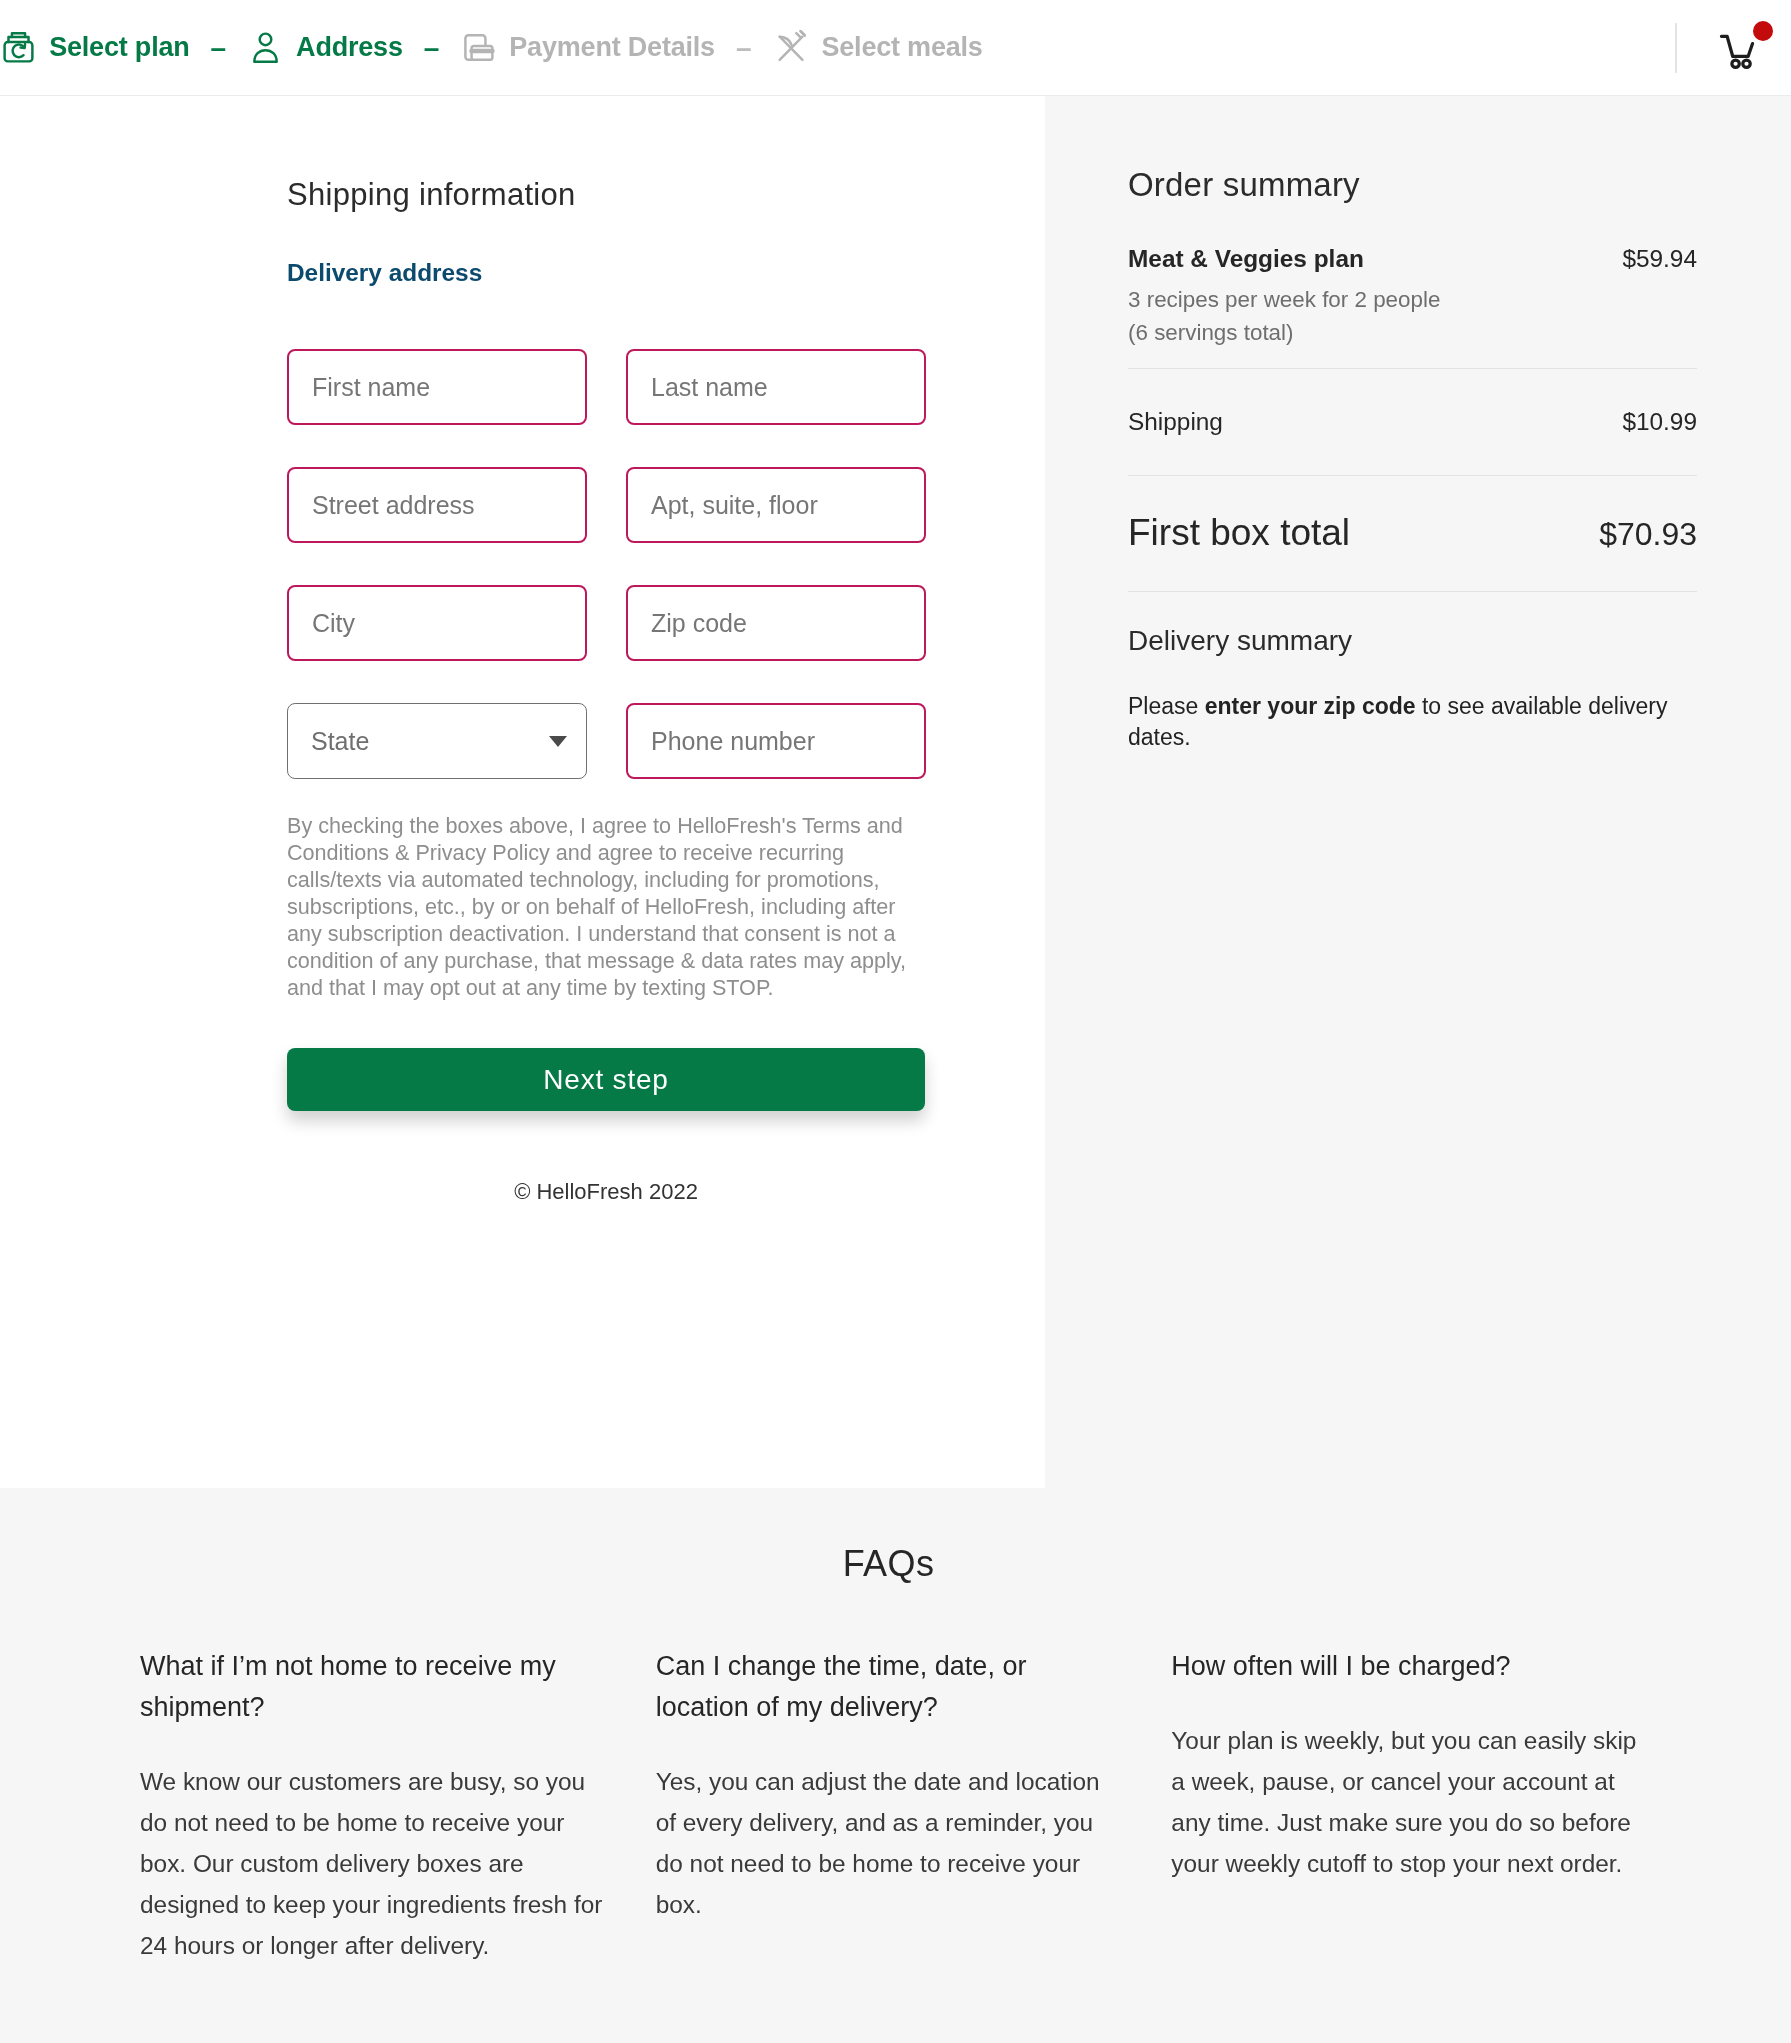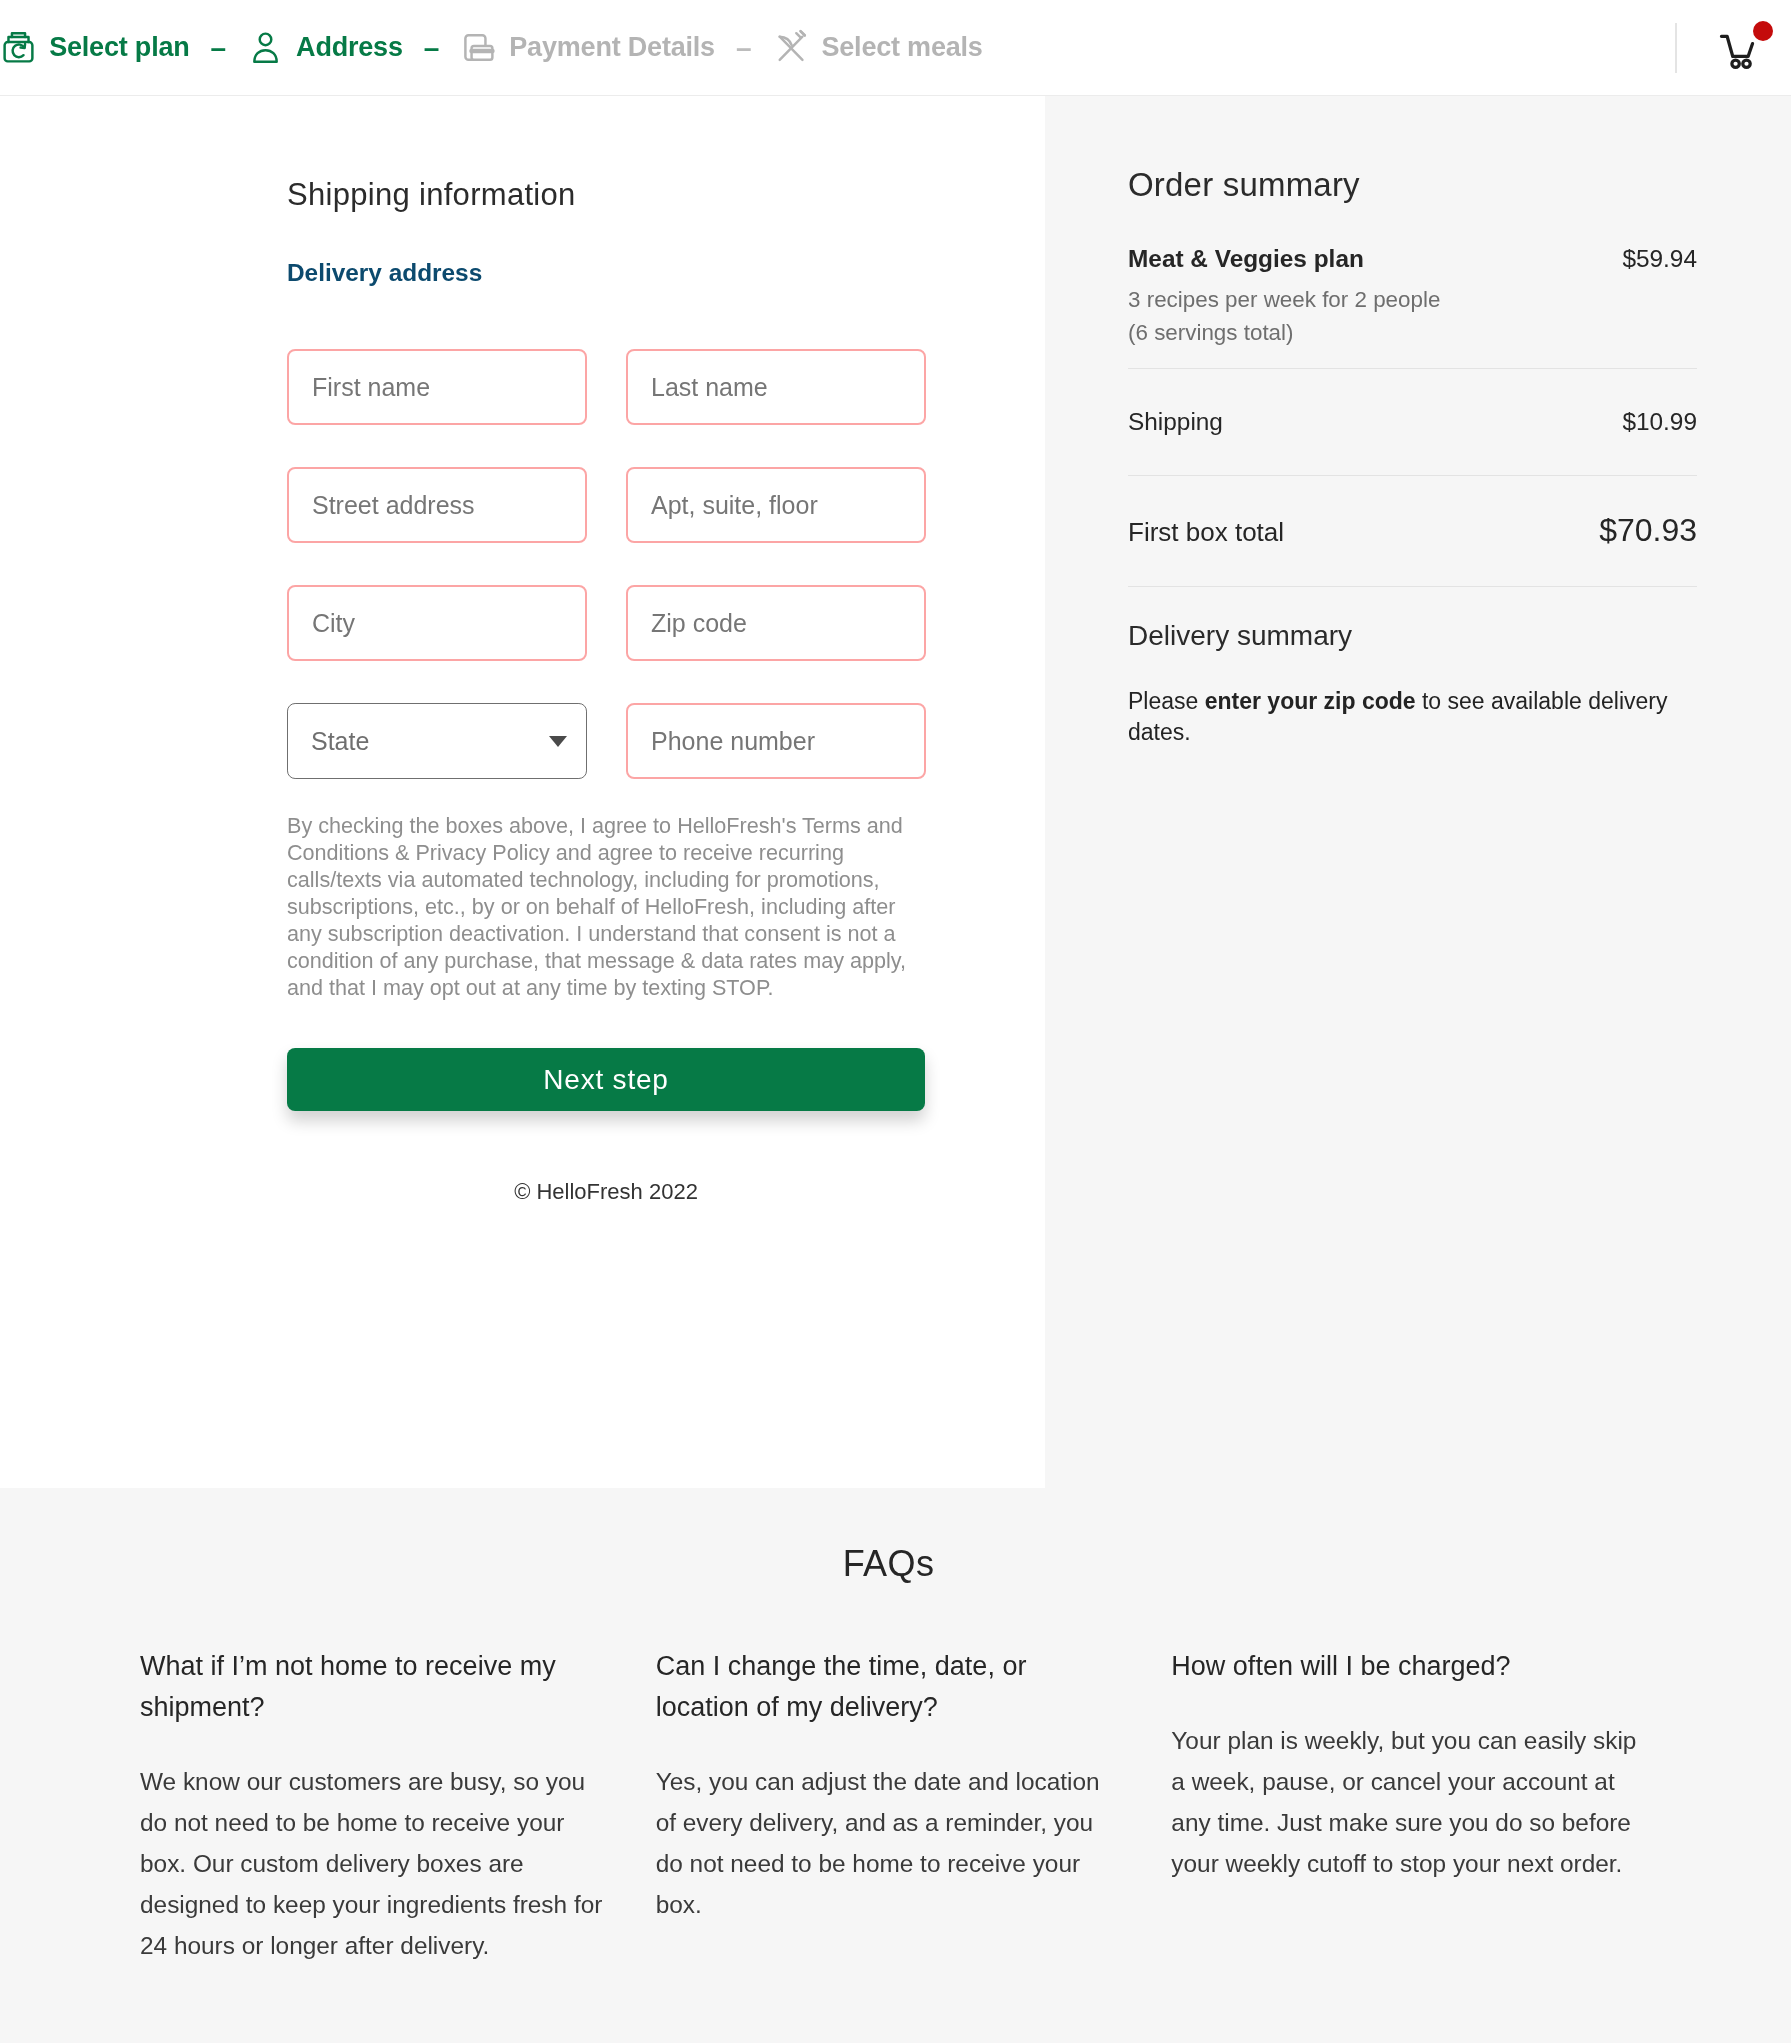--- a/index.html
+++ b/index.html
@@ -34,21 +34,21 @@
   .cart-badge{position:absolute;top:-3.3px;right:-6.5px;width:20.4px;height:20.4px;border-radius:50%;background:#c40b0b;}
 
   
   .main{display:flex;align-items:stretch;}
   .content{width:1045px;min-height:1392px;background:#fff;box-sizing:border-box;padding:81px 0 0 287px;}
   .content h1{font-size:31px;font-weight:400;letter-spacing:0.3px;margin:0 0 46px;color:#2b2b2b;}
   .content h2{font-size:24.4px;font-weight:700;margin:0 0 62px;color:#0c4a6e;}
 
   .form-grid{display:grid;grid-template-columns:300px 300px;column-gap:39px;row-gap:42px;}
   .field{
-    height:76px;border:2px solid #fca5a5;border-radius:8.1px;background:#fff;
+    height:76px;border:2px solid #be185d;border-radius:8.1px;background:#fff;
     font-size:25px;padding:0 23px;color:#262626;box-sizing:border-box;width:100%;
     font-family:"Liberation Sans","DejaVu Sans",sans-serif;outline:none;
   }
   .field::placeholder{color:#767676;opacity:1;}
   .select-field{
     height:76px;border:1.6px solid #6f6f6f;border-radius:8.1px;background:#fff;
     font-size:25px;padding:0 19.5px 0 23px;color:#6f6f6f;box-sizing:border-box;
     display:flex;align-items:center;justify-content:space-between;cursor:pointer;
   }
   .caret{width:0;height:0;border-left:9px solid transparent;border-right:9px solid transparent;border-top:11.4px solid #4a4a4a;}
@@ -71,21 +71,21 @@
   .sidebar{flex:1;background:#f6f6f6;box-sizing:border-box;padding:70px 94px 0 83px;}
   .os-title{font-size:33px;font-weight:400;margin:0 0 41px;color:#2b2b2b;letter-spacing:0.2px;}
   .os-row{display:flex;justify-content:space-between;align-items:baseline;}
   .plan-name{font-size:24.4px;font-weight:700;}
   .plan-price{font-size:24.4px;}
   .plan-sub{font-size:22.4px;color:#6e6e6e;line-height:33px;margin-top:9.8px;}
   .os-divider{border:none;border-top:0.8px solid #e3e3e3;margin:0;}
   .m-t24{margin-top:19.5px;} .m-t48{margin-top:39px;gap:28px;} .m-t44{margin-top:36px;}
   .m-t45{margin-top:37px;} .m-t40{margin-top:33px;} .m-t42{margin-top:34px;}
   .ship-label,.ship-price{font-size:24.4px;}
-  .total-label{font-size:26px;}
+  .total-label{font-size:37px;}
   .total-price{font-size:32px;}
   .delivery-title{font-size:28px;font-weight:400;color:#2b2b2b;}
   .zip-note{font-size:23px;color:#232323;line-height:31px;}
   .zip-note b{font-weight:700;}
 
   
   .faqs{background:#f6f6f6;height:556px;box-sizing:border-box;padding:55px 154px 0 140px;}
   .faqs h2{font-size:36px;font-weight:400;text-align:center;margin:0 0 61px;color:#262626;letter-spacing:0.4px;}
   .faq-cols{display:flex;gap:50px;}
   .faq-col{flex:1;}

